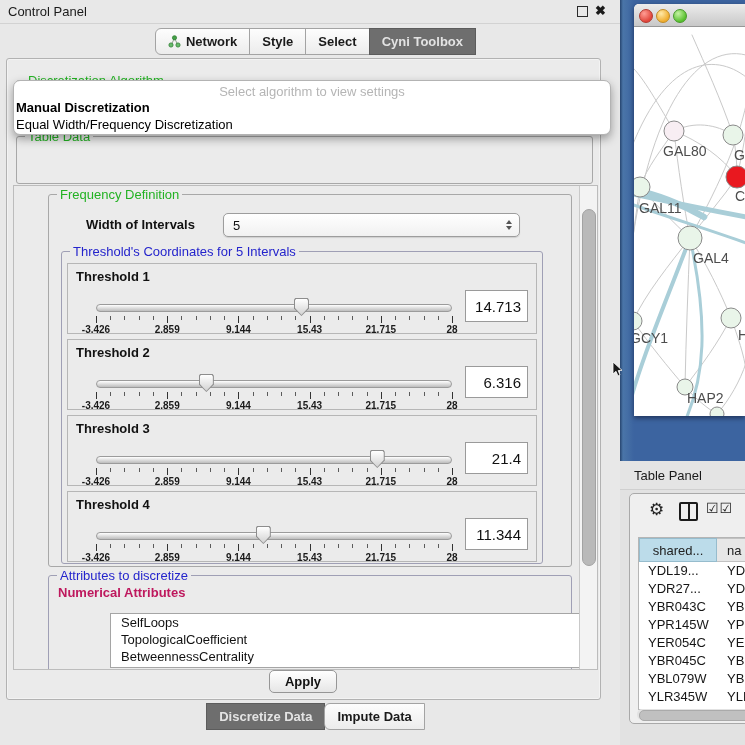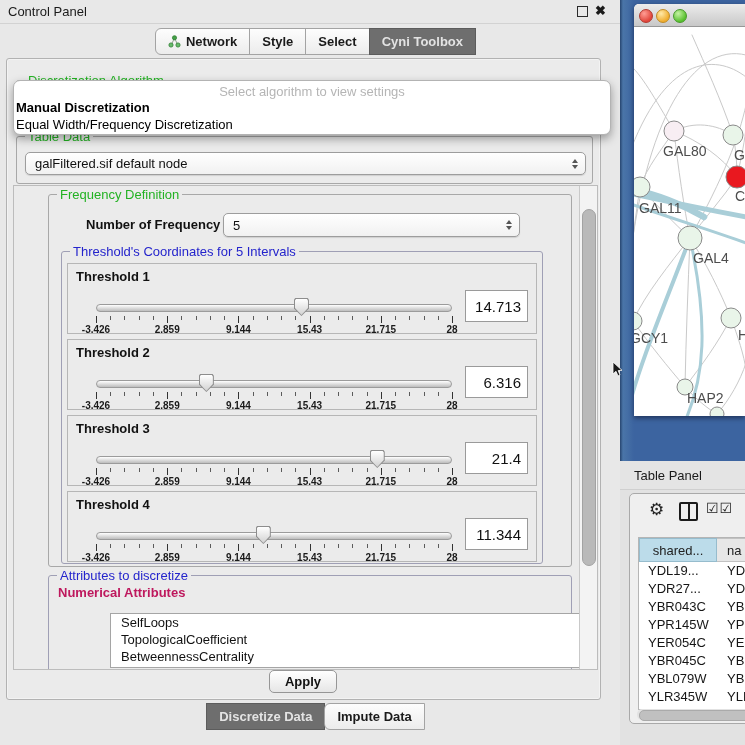--- a/index.html
+++ b/index.html
@@ -160,33 +160,26 @@
 </div>
 
 <div class="abs" id="algo-popup">
   <div class="abs" id="algo-placeholder">Select algorithm to view settings</div>
   <div class="abs" id="algo-item-0">Manual Discretization</div>
   <div class="abs" id="algo-item-1">Equal Width/Frequency Discretization</div>
 </div>
 
 <div class="group" style="left:16px;top:136px;width:575px;height:46px;">
   <span class="gtitle green">Table Data</span>
-  <div class="combo" style="left:8px;top:15px;width:526px;height:21px;">
-    <span>galFiltered.sif default node</span>
-    <span class="arrows">
-        <i class="up"></i>
-        <i class="dn"></i>
-      </span>
-  </div>
 </div>
 
 <div class="abs" id="scrollwrap">
   <div class="group" style="left:34px;top:8px;width:522px;height:371px;">
     <span class="gtitle green">Frequency Definition</span>
-    <div class="abs" style="left:37px;top:22px;font-size:13px;font-weight:bold;color:#111;">Number of Frequency</div>
+    <div class="abs" style="left:37px;top:22px;font-size:13px;font-weight:bold;color:#111;">Width of Intervals</div>
     <div class="combo" style="left:174px;top:18px;width:262px;height:22px;">
       <span>5</span>
       <span class="arrows">
           <i class="up"></i>
           <i class="dn"></i>
         </span>
     </div>
     <div class="group" style="left:12px;top:56px;width:480px;height:311px;border-color:#9f9fb5;">
       <span class="gtitle blue">Threshold's Coordinates for 5 Intervals</span>
       <div id="thresholds" style="position:absolute;left:5px;top:11px;">

